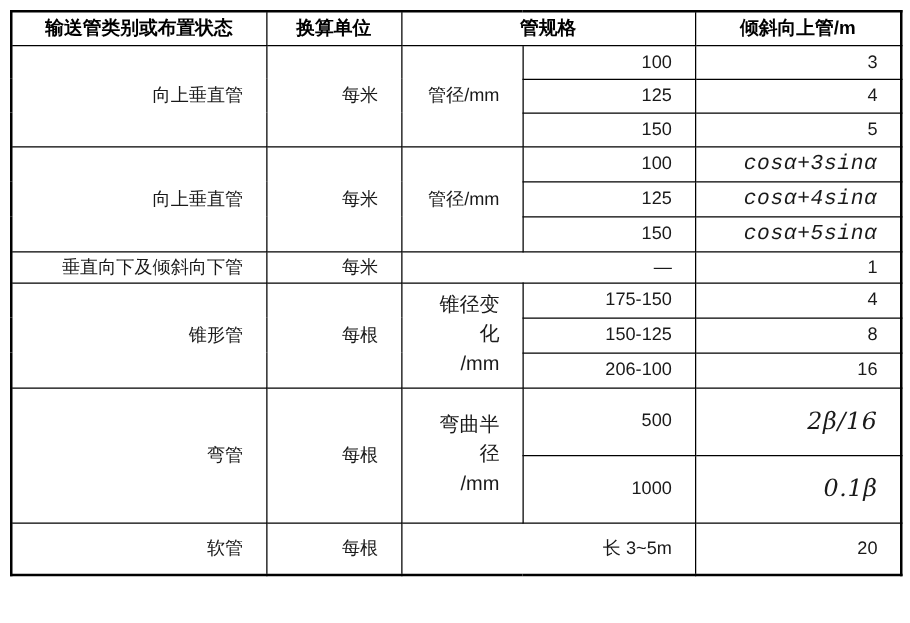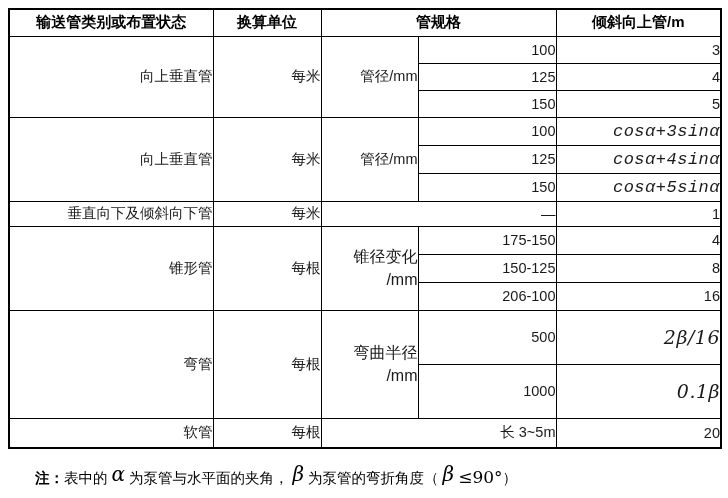--- a/index.html
+++ b/index.html
@@ -23,38 +23,38 @@
     top: 8px;
     width: 712px;
     border-collapse: collapse;
     table-layout: fixed;
     border: 2px solid #000;
   }
   .conv-table th, .conv-table td {
     border: 1px solid #000;
     text-align: center;
     vertical-align: middle;
-    padding: 0 0;
+    padding: 0 18px;
     overflow: hidden;
     white-space: nowrap;
   }
   .conv-table th {
     font-size: 15px;
     font-weight: bold;
     color: #000;
   }
   .conv-table td {
     font-size: 14.5px;
     text-align: right;
   }
   tr.h27 { height: 27px; }
   tr.h28 { height: 28px; }
   tr.h25 { height: 25px; }
   tr.h54 { height: 54px; }
-  tr.h30 { height: 30px; }
+  tr.h30 { height: 42px; }
   td.spec-two-line { white-space: normal; line-height: 1.45; font-size: 16px; }
   td.formula {
     font-family: Liberation Mono, monospace;
     font-style: italic;
     font-size: 17px;
     letter-spacing: 0.5px;
   }
   td.formula-big {
     font-family: "DejaVu Serif", serif;
     font-style: italic;
@@ -181,17 +181,14 @@
 
       <tr class="h30">
         <td>软管</td>
         <td>每根</td>
         <td colspan="2">长 3~5m</td>
         <td>20</td>
       </tr>
     </tbody>
   </table>
 
-  <div class="note">
-    <span class="note-prefix">注：</span><span>表中的</span><span class="greek">α</span><span>为泵管与水平面的夹角，</span><span class="greek">β</span><span>为泵管的弯折角度（</span><span class="greek">β</span><span class="math-tail">≤90°</span><span>）</span>
-  </div>
 
 </div>
 
 </body></html>

